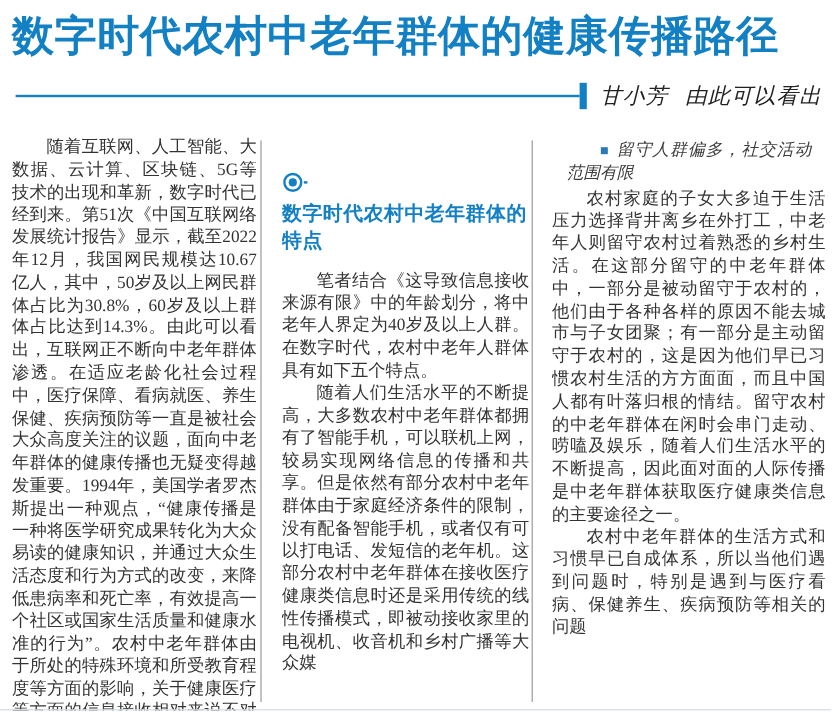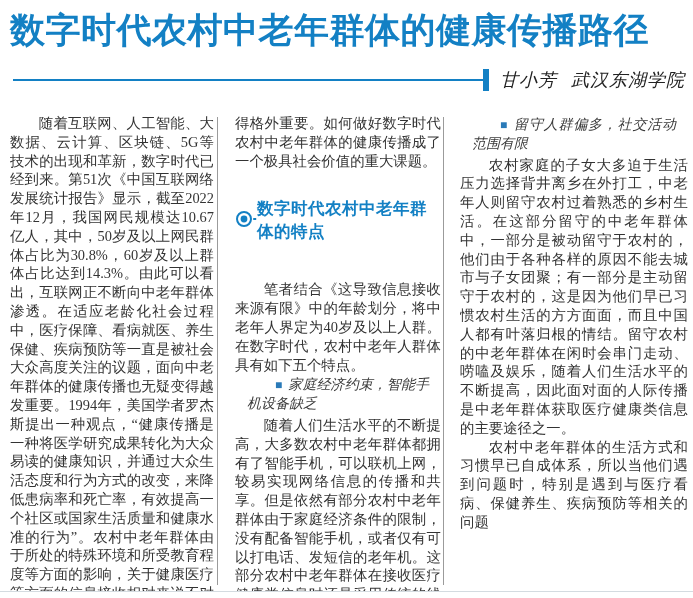--- a/index.html
+++ b/index.html
@@ -44,22 +44,23 @@
     position:absolute;top:114px;height:478px;overflow:hidden;
     font-size:14.4px;line-height:18.8px;color:#333333;
     text-align:justify;
   }
   .col1{left:10px;width:204px;}
   .col2{left:235px;width:206px;}
   .col3{left:460px;width:228px;}
   .para{margin:0;}
   .para.indent{text-indent:2em;}
   .section-heading{
-    display:flex;align-items:center;
-    margin:27px 0 37px 0;
+    display:flex;align-items:flex-start;
+    margin:27px 0 12px 0;
+    flex-direction:column;
   }
   .sec-icon{flex:0 0 auto;width:22px;padding-top:2px;}
   .sec-text{
     flex:1;
     font-family:"Liberation Sans","DejaVu Sans",sans-serif;
     font-weight:bold;color:#1380c4;
     font-size:16.5px;line-height:23px;
     text-align:left;letter-spacing:0.5px;
   }
   .subhead{
@@ -81,44 +82,42 @@
 </head>
 <body>
 
 <div class="page">
 
   <h1 class="title">数字时代农村中老年群体的健康传播路径</h1>
 
   <div class="byline-rule"></div>
   <div class="byline-bar"></div>
   <div class="byline-text">
-    <span class="author">甘小芳</span><span class="affil">武汉东湖学院</span>
+    <span class="author">甘小芳</span><span class="affil">由此可以看出</span>
   </div>
 
   <div class="vdivider d1"></div>
   <div class="vdivider d2"></div>
 
   <div class="col col1">
     <p class="para indent">随着互联网、人工智能、大数据、云计算、区块链、5G等技术的出现和革新，数字时代已经到来。第51次《中国互联网络发展统计报告》显示，截至2022年12月，我国网民规模达10.67亿人，其中，50岁及以上网民群体占比为30.8%，60岁及以上群体占比达到14.3%。由此可以看出，互联网正不断向中老年群体渗透。在适应老龄化社会过程中，医疗保障、看病就医、养生保健、疾病预防等一直是被社会大众高度关注的议题，面向中老年群体的健康传播也无疑变得越发重要。1994年，美国学者罗杰斯提出一种观点，“健康传播是一种将医学研究成果转化为大众易读的健康知识，并通过大众生活态度和行为方式的改变，来降低患病率和死亡率，有效提高一个社区或国家生活质量和健康水准的行为”。农村中老年群体由于所处的特殊环境和所受教育程度等方面的影响，关于健康医疗等方面的信息接收相对来说不对称，因而面向农村中老年群体的健康传播就显</p>
   </div>
 
   <div class="col col2">
-    <p class="para">得格外重要。如何做好数字时代农村中老年群体的健康传播成了一个极具社会价值的重大课题。</p>
     <div class="section-heading">
       <span class="sec-icon">
         <svg width="22" height="18" viewBox="0 0 22 18" aria-hidden="true">
           <circle cx="9" cy="9" r="7" fill="none" stroke="#1380c4" stroke-width="2"></circle>
           <circle cx="9" cy="9" r="3.4" fill="#1380c4"></circle>
           <rect x="18.2" y="8" width="3" height="2" fill="#1380c4"></rect>
         </svg>
       </span>
       <span class="sec-text">数字时代农村中老年群体的特点</span>
     </div>
     <p class="para indent">笔者结合《这导致信息接收来源有限》中的年龄划分，将中老年人界定为40岁及以上人群。在数字时代，农村中老年人群体具有如下五个特点。</p>
-    <p class="subhead"><span class="sq">■</span><span>家庭经济约束，智能手机设备缺乏</span></p>
     <p class="para indent">随着人们生活水平的不断提高，大多数农村中老年群体都拥有了智能手机，可以联机上网，较易实现网络信息的传播和共享。但是依然有部分农村中老年群体由于家庭经济条件的限制，没有配备智能手机，或者仅有可以打电话、发短信的老年机。这部分农村中老年群体在接收医疗健康类信息时还是采用传统的线性传播模式，即被动接收家里的电视机、收音机和乡村广播等大众媒</p>
   </div>
 
   <div class="col col3">
     <p class="subhead"><span class="sq">■</span><span>留守人群偏多，社交活动范围有限</span></p>
     <p class="para indent">农村家庭的子女大多迫于生活压力选择背井离乡在外打工，中老年人则留守农村过着熟悉的乡村生活。在这部分留守的中老年群体中，一部分是被动留守于农村的，他们由于各种各样的原因不能去城市与子女团聚；有一部分是主动留守于农村的，这是因为他们早已习惯农村生活的方方面面，而且中国人都有叶落归根的情结。留守农村的中老年群体在闲时会串门走动、唠嗑及娱乐，随着人们生活水平的不断提高，因此面对面的人际传播是中老年群体获取医疗健康类信息的主要途径之一。</p>
     <p class="para indent">农村中老年群体的生活方式和习惯早已自成体系，所以当他们遇到问题时，特别是遇到与医疗看病、保健养生、疾病预防等相关的问题</p>
   </div>
 
   <div class="bottom-edge"></div>

